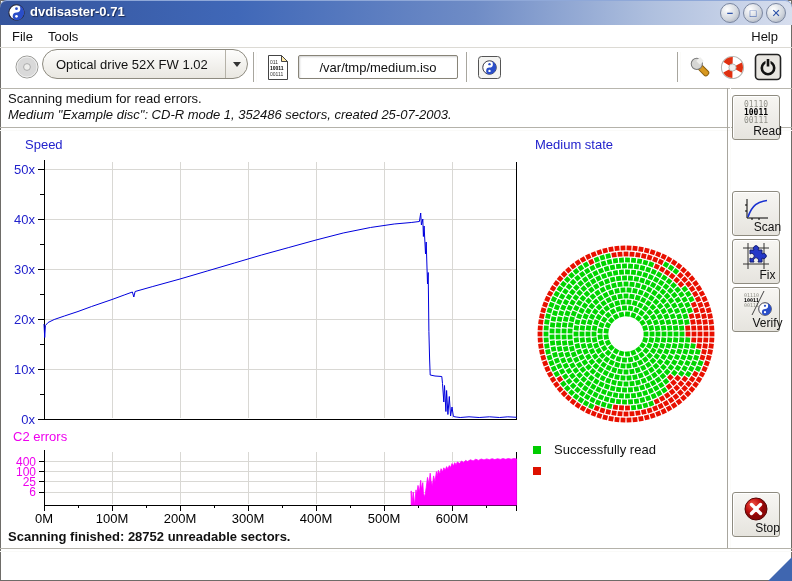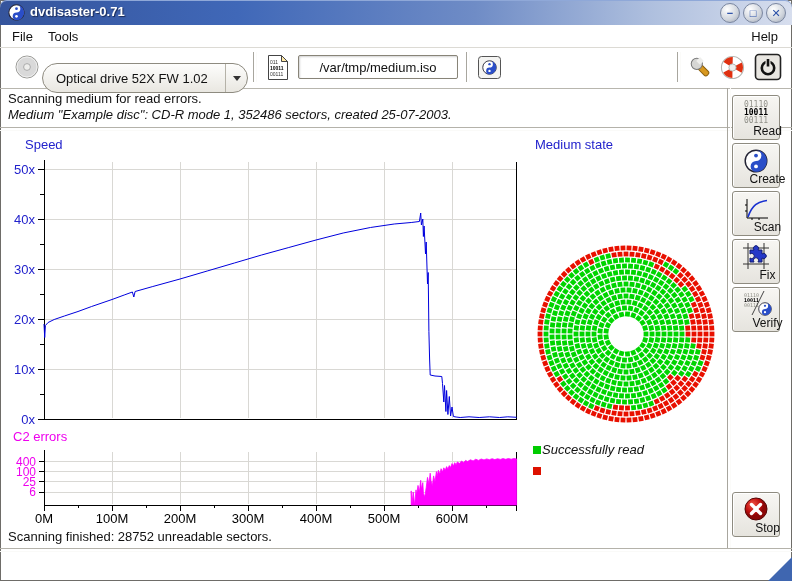--- a/index.html
+++ b/index.html
@@ -17,50 +17,50 @@
     border:1px solid #7a86a0;color:#2a50a8;font-size:11px;font-weight:bold;
     display:flex;align-items:center;justify-content:center;line-height:1;}
   
   #menubar{left:0;top:25px;width:792px;height:22px;border-bottom:1px solid #dcdad4;}
   .menu-item{top:3px;padding:1px 4px;}
   #toolbar{left:0;top:47px;width:792px;height:41px;border-bottom:1px solid #b8b6ae;}
   .tsep{top:5px;width:2px;height:30px;border-left:1px solid #a8a69e;border-right:1px solid #fbfbf9;}
   .entry{position:absolute;height:22px;background:#fff;border:1px solid #888478;border-radius:2px;
     box-shadow:inset 1px 1px 2px rgba(0,0,0,.18);font:13px "Liberation Sans","DejaVu Sans",sans-serif;
     padding:0 4px;color:#111;text-align:center;}
-  #combo{left:42px;top:16px;width:204px;height:28px;background:linear-gradient(#fdfdfc,#e9e7e1);
+  #combo{left:42px;top:2px;width:204px;height:28px;background:linear-gradient(#fdfdfc,#e9e7e1);
     border:1px solid #8e8b80;border-radius:15px;display:flex;align-items:center;}
   #combo .cb-label{flex:1;padding-left:13px;}
   #combo .cb-arrow{width:21px;align-self:stretch;border-left:1px solid #b5b2a8;display:flex;align-items:center;justify-content:center;}
   .tri-down{width:0;height:0;border-left:4px solid transparent;border-right:4px solid transparent;border-top:5px solid #333;}
   .toolbtn{display:flex;align-items:center;justify-content:center;}
   
   #status1{left:8px;top:91px;}
   #status2{left:8px;top:107px;font-style:italic;}
   .hsep{left:0;width:792px;height:2px;border-top:1px solid #b4b2aa;border-bottom:1px solid #fafaf8;}
   #chart-label-speed{left:25px;top:137px;color:#2222cc;}
   #chart-label-c2{left:13px;top:429px;color:#ee00ee;}
   #chart-label-medium{left:535px;top:137px;color:#2222cc;}
   #charts-svg{left:0;top:130px;}
   #disc-svg{left:528px;top:228px;}
   svg text{font-family:"Liberation Sans","DejaVu Sans",sans-serif;}
   
-  .legend-row{display:flex;align-items:center;gap:1px;font-style:italic;}
+  .legend-row{display:flex;align-items:center;gap:13px;}
   .legend-swatch{width:8px;height:8px;display:inline-block;}
   
   #side-sep{left:727px;top:88px;width:2px;height:461px;border-left:1px solid #a8a69e;border-right:1px solid #fbfbf9;}
   .side-btn{position:absolute;left:732px;width:48px;height:45px;border:1px solid #8e8b80;border-radius:3px;
     background:linear-gradient(#f7f6f3,#e6e4de);box-shadow:inset 1px 1px 0 #fff;
     display:flex;flex-direction:column;align-items:center;justify-content:flex-end;padding-bottom:1px;box-sizing:border-box;}
   .side-btn .lbl{font-size:12px;line-height:13px;margin-left:23px;}
   .bin-rows{text-align:center;font-family:"DejaVu Sans Mono","Liberation Mono",monospace;font-size:8px;line-height:8px;}
   .bin-rows .dim{color:#909088;} .bin-rows .strong{color:#000;font-weight:bold;}
   .bin-rows-tiny{font-size:5px;line-height:5px;position:absolute;left:5px;top:4px;text-align:left;}
   
-  #footer-text{left:8px;top:529px;}
+  #footer-text{left:8px;top:529px;font-weight:bold;}
   #bottombar{left:0;top:551px;width:792px;height:30px;}
   #grip{right:0;bottom:0;width:0;height:0;border-bottom:24px solid #3f66b0;border-left:24px solid transparent;}
 </style>
 </head>
 <body>
 
 <svg width="0" height="0" style="position:absolute">
   <defs>
     <symbol id="yinyang" viewBox="-10 -10 20 20">
       <circle r="9" fill="#fff" stroke="#223" stroke-width="1.2"></circle>
@@ -904,26 +904,20 @@
 
   <div class="side-btn" style="top:95px">
     <div class="bin-rows">
       <div class="dim">01110</div>
       <div class="strong">10011</div>
       <div class="dim">00111</div>
     </div>
     <span class="lbl">Read</span>
   </div>
 
-  <div class="side-btn" style="top:143px">
-    <svg width="24" height="24">
-        <use href="#yinyang" width="24" height="24"></use>
-      </svg>
-    <span class="lbl">Create</span>
-  </div>
 
   <div class="side-btn" style="top:191px">
     <svg width="26" height="24">
       <path d="M4,2 V21 H25" stroke="#000" fill="none"></path>
       <path d="M4,8 H2 M4,14 H2 M9,21 V23 M16,21 V23" stroke="#000"></path>
       <path d="M5,20 C9,8 15,4.5 24,3.5" stroke="#1830d0" stroke-width="1.6" fill="none"></path>
     </svg>
     <span class="lbl">Scan</span>
   </div>
 

